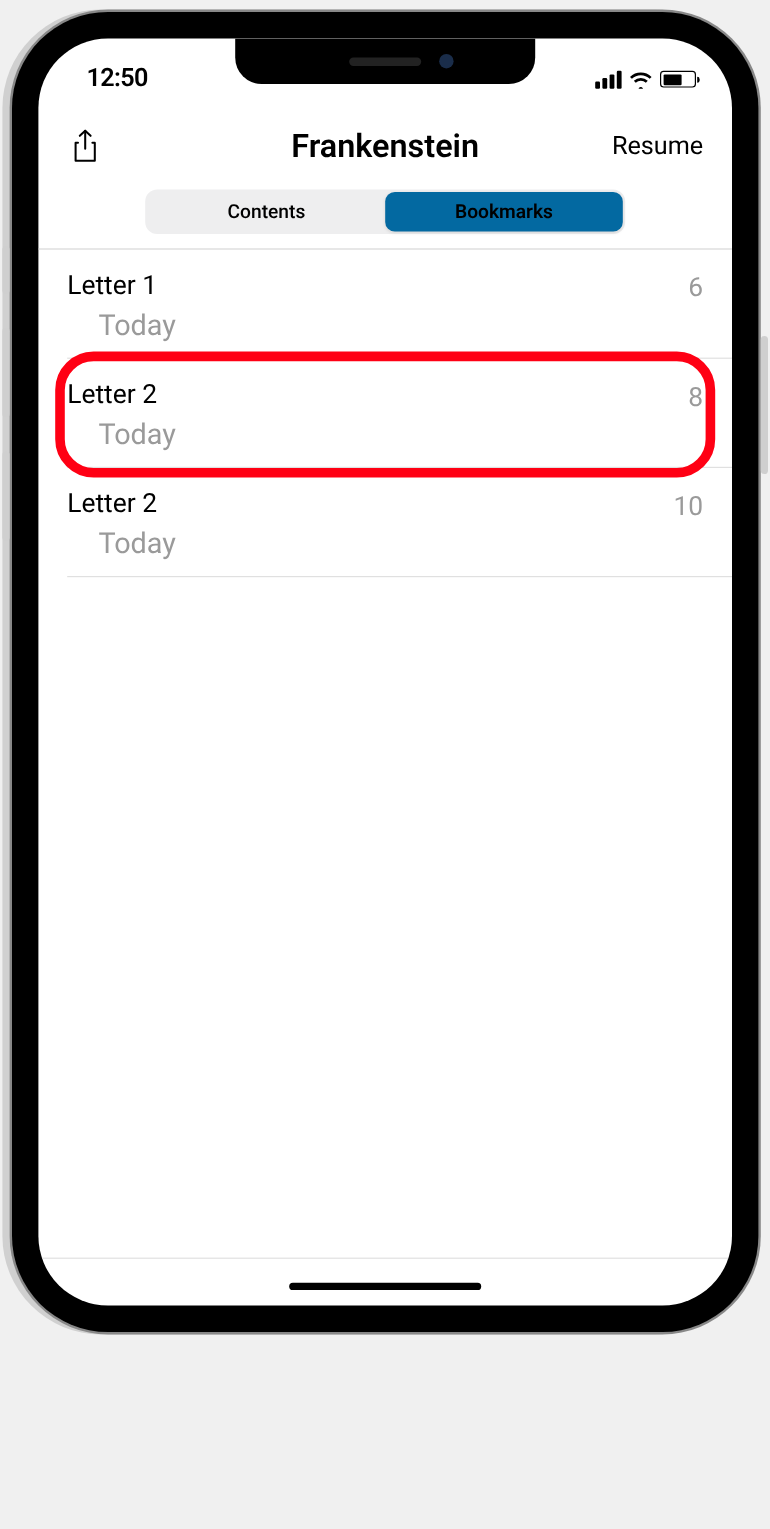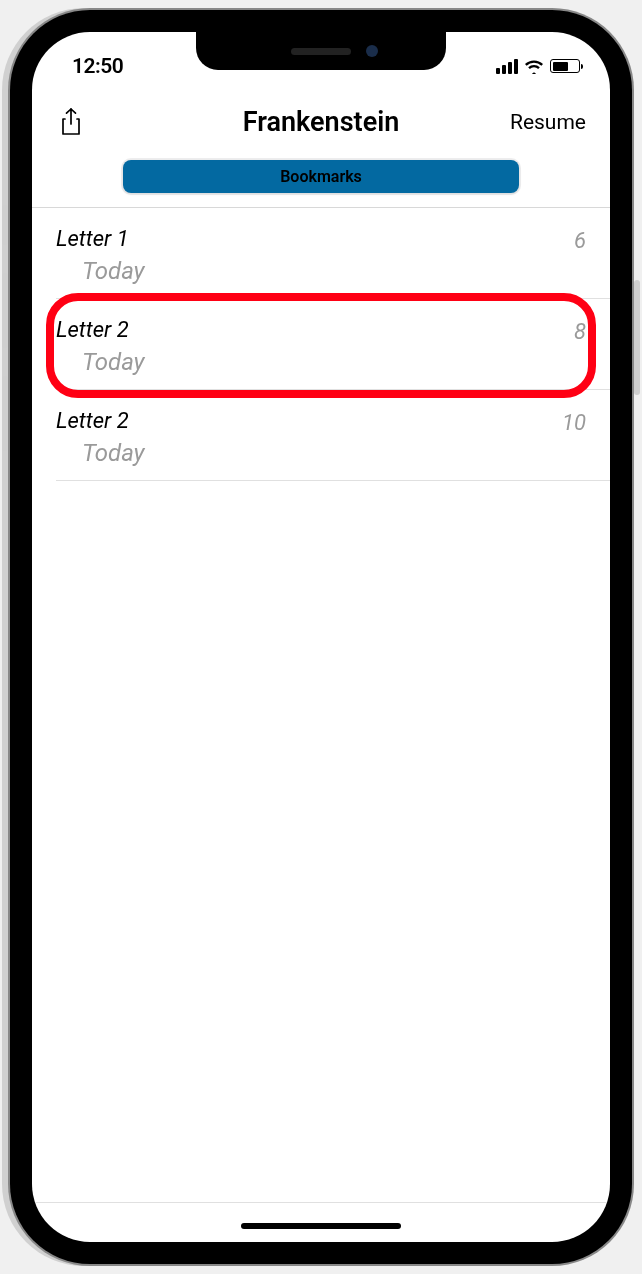--- a/index.html
+++ b/index.html
@@ -15,21 +15,21 @@
       display: flex;
       justify-content: center;
       align-items: flex-start;
       padding: 0;
       width: 642px;
       height: 1274px;
     }
 
     .device-frame {
       width: 622px;
-      height: 1254px;
+      height: 1100px;
       background: #000;
       border-radius: 80px;
       padding: 22px;
       position: relative;
       margin: 10px;
       box-shadow: 0 0 0 2px #888, -6px 0 0 2px #d0d0d0;
     }
 
     .screen {
       width: 100%;
@@ -196,21 +196,20 @@
     }
 
     .divider-full {
       height: 1px;
       background: #d8d8d8;
       margin-top: 12px;
     }
 
     .list {
       padding: 0;
-      font-style: italic;
     }
 
     .list-row {
       position: relative;
       padding: 18px 24px 14px 24px;
     }
     .row-divider {
       position: absolute;
       left: 24px;
       right: 0;
@@ -339,20 +338,21 @@
           <path d="M12 2 L12 17" stroke-linecap="round"></path>
           <path d="M7.5 6.2 L12 2 L16.5 6.2" stroke-linecap="round" stroke-linejoin="round"></path>
           <path d="M6 12 L4 12 L4 27 L20 27 L20 12 L18 12" stroke-linecap="round" stroke-linejoin="round"></path>
         </svg>
       </span>
       <div class="nav-title">Frankenstein</div>
       <div class="resume-btn">Resume</div>
     </div>
 
     <div class="segmented-control">
+      <div class="seg-item">Contents</div>
       <div class="seg-item active">Bookmarks</div>
     </div>
 
     <div class="divider-full"></div>
 
     <div class="list">
 
       <div class="list-row">
         <div class="row-title">Letter 1</div>
         <div class="row-page">6</div>

